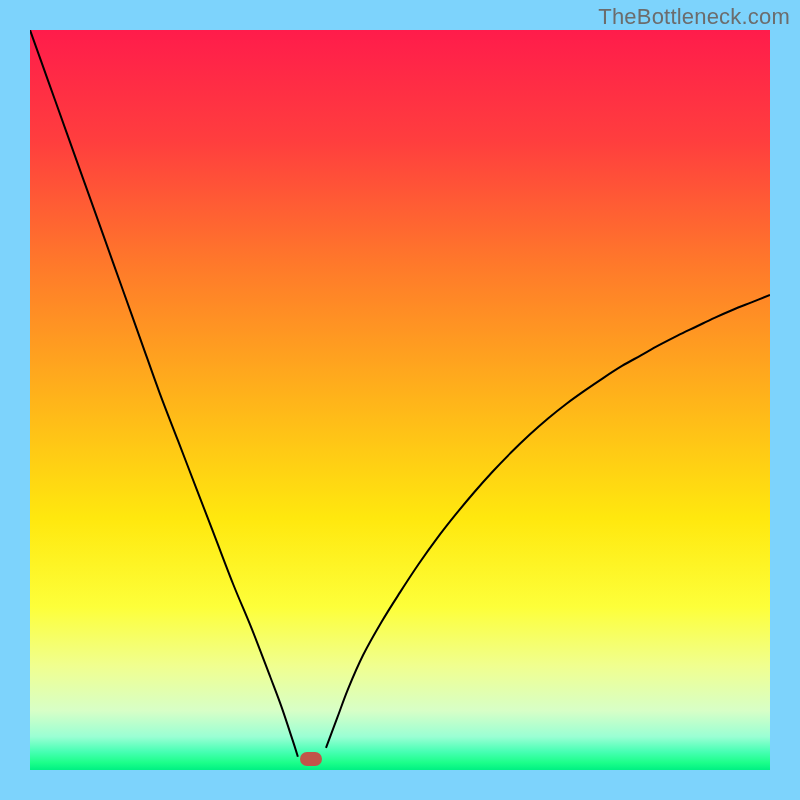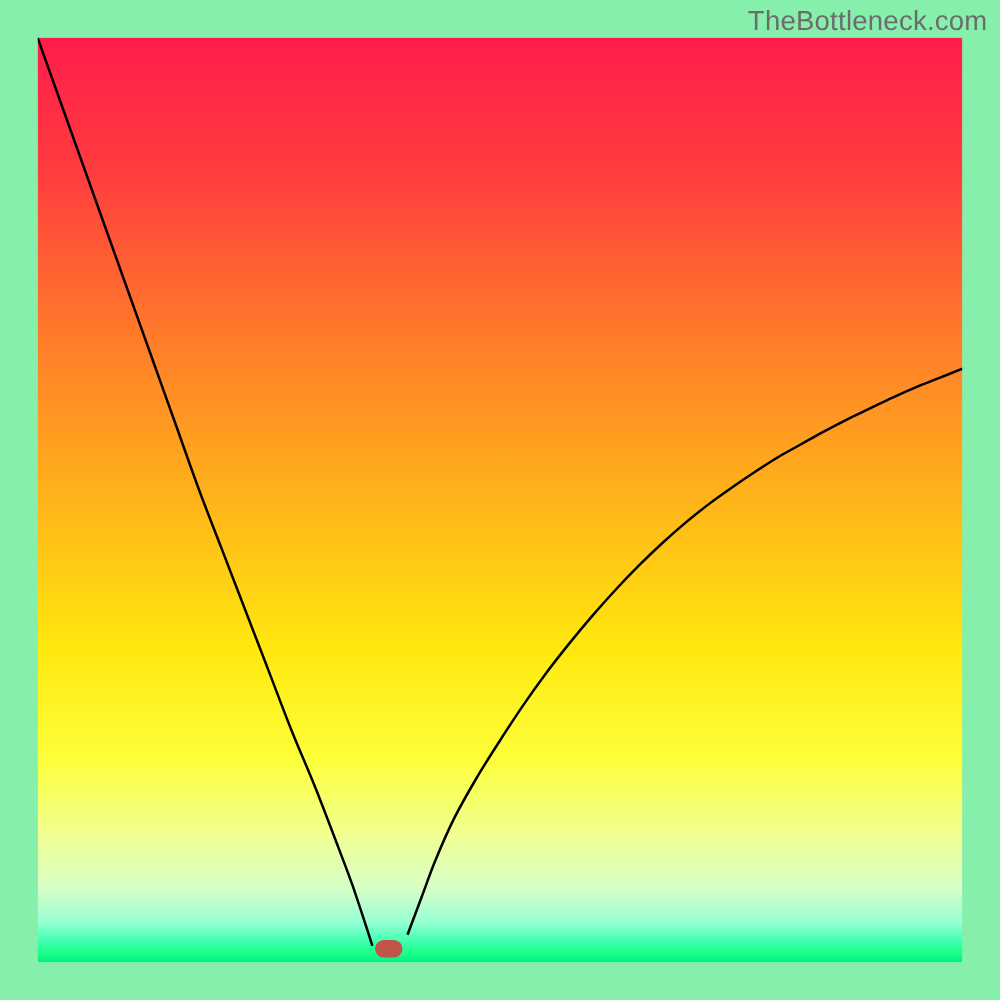--- a/index.html
+++ b/index.html
@@ -8,21 +8,21 @@
     width: 800px;
     height: 800px;
     overflow: hidden;
     background: #000;
     font-family: Arial, Helvetica, sans-serif;
   }
   .frame {
     position: relative;
     width: 800px;
     height: 800px;
-    background: #86efac;
+    background: #7dd3fc;
   }
   .plot-area {
     position: absolute;
     left: 30px;
     top: 30px;
     width: 740px;
     height: 740px;
     overflow: hidden;
   }
   .gradient-bg {

